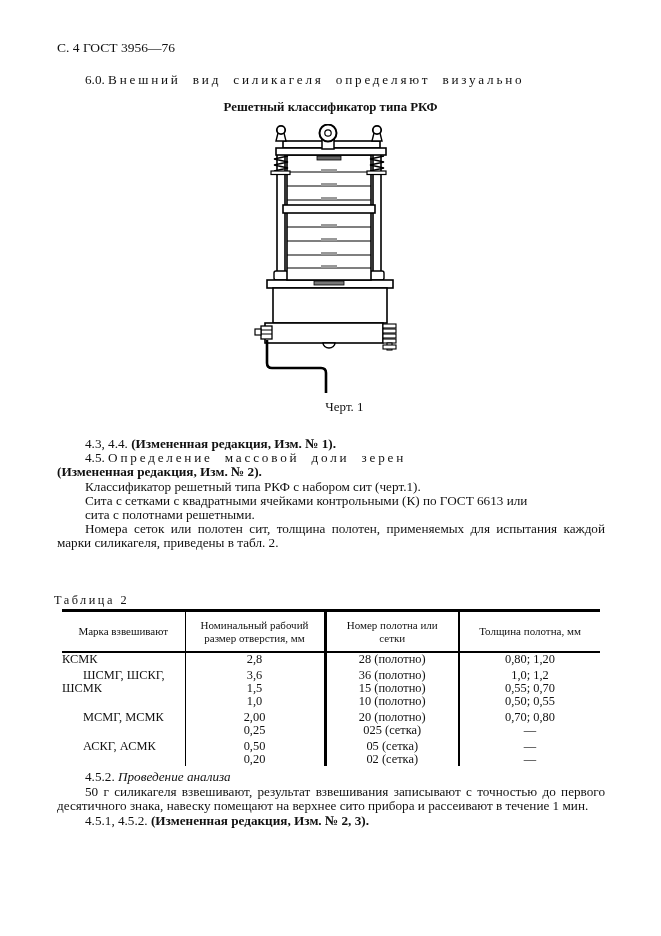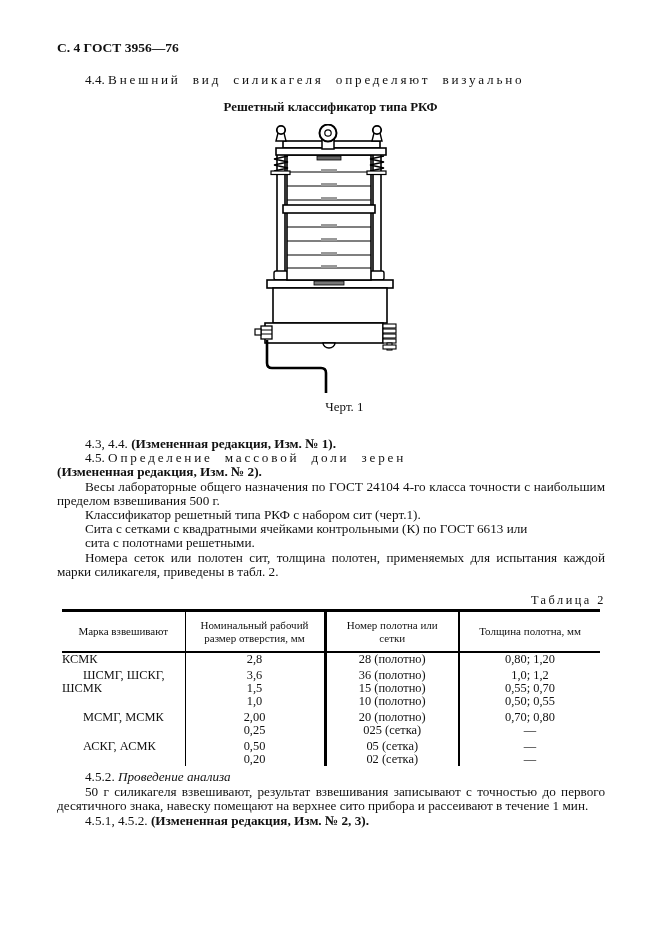--- a/index.html
+++ b/index.html
@@ -5,31 +5,31 @@
   html,body { margin:0; padding:0; background:#e8e8e8; }
   .page {
     position:relative; width:661px; height:936px; margin:0 auto;
     background:#ffffff; color:#111;
     font-family:"Liberation Serif", serif; font-size:13.2px;
     overflow:hidden;
   }
   .abs { position:absolute; }
   .b { font-weight:bold; }
   .i { font-style:italic; }
-  .doc-header { top:40px; left:57px; font-weight:bold; font-size:13.5px; }
+  .doc-header { top:40px; left:57px; font-weight:normal; font-size:13.5px; }
   .line-44 { top:72px; left:57px; width:548px; text-indent:28px; }
   .sp { letter-spacing:2.8px; word-spacing:6px; }
   .fig-title { top:100px; left:0; right:0; text-align:center; font-weight:bold; font-size:12.8px; }
   .fig-caption { top:399px; left:0; right:0; text-align:center; font-size:13px;padding-left:28px; }
   .textblock1 { top:437px; left:57px; width:548px; line-height:14.2px; }
   .textblock2 { top:770px; left:57px; width:548px; line-height:14.5px; }
   .textblock1 p, .textblock2 p { margin:0; }
   .ind { text-indent:28px; }
   .just { text-align:justify; }
-  .tbl-label { top:593px; left:68px; width:538px; text-align:right;
+  .tbl-label { top:593px; left:54px; width:538px; 
                letter-spacing:2.5px; font-size:12.3px; }
   table.t2 { position:absolute; left:62px; top:609px; width:538px;
              border-collapse:collapse; table-layout:fixed;
              border-top:3px solid #000; }
   .t2 thead tr { border-bottom:2.5px solid #000; }
   .t2 th { font-weight:normal; font-size:11px; line-height:12.5px;
            text-align:center; vertical-align:middle; height:37px; padding:1px 6px; }
   .t2 td { font-size:12.4px; line-height:13px; text-align:center;
            padding:0; vertical-align:top; }
   .c1 { border-right:1.2px solid #000; }
@@ -41,21 +41,21 @@
   tr.first td { padding-top:2px; }
   svg.fig { position:absolute; left:240px; top:124px; width:220px; height:274px; }
 </style>
 </head>
 <body>
 
 <div class="page">
 
   <div class="abs doc-header">С. 4 ГОСТ 3956—76</div>
 
-  <div class="abs line-44"><span>4.4.</span> <span class="sp">Внешний вид силикагеля определяют визуально</span></div>
+  <div class="abs line-44"><span>6.0.</span> <span class="sp">Внешний вид силикагеля определяют визуально</span></div>
 
   <div class="abs fig-title">Решетный классификатор типа РКФ</div>
 
   <svg class="fig" viewBox="240 124 220 274" xmlns="http://www.w3.org/2000/svg">
     <g fill="#ffffff" stroke="#000000">
 
       <rect x="277" y="150" width="8" height="122" stroke-width="1.6"></rect>
       <rect x="373" y="150" width="8" height="122" stroke-width="1.6"></rect>
 
       <rect x="274" y="271" width="14" height="9" rx="2" stroke-width="1.4"></rect>
@@ -115,21 +115,20 @@
       <rect x="367" y="171" width="19" height="3.5" stroke-width="1.2"></rect>
     </g>
   </svg>
 
   <div class="abs fig-caption">Черт. 1</div>
 
   <div class="abs textblock1">
     <p class="ind"><span>4.3, 4.4.</span> <span class="b">(Измененная редакция, Изм. № 1).</span></p>
     <p class="ind"><span>4.5.</span> <span class="sp">Определение массовой доли зерен</span></p>
     <p class="b">(Измененная редакция, Изм. № 2).</p>
-    <p class="ind just">Весы лабораторные общего назначения по ГОСТ 24104 4-го класса точности с наибольшим пределом взвешивания 500 г.</p>
     <p class="ind">Классификатор решетный типа РКФ с набором сит (черт.1).</p>
     <p class="ind">Сита с сетками с квадратными ячейками контрольными (К) по ГОСТ 6613 или</p>
     <p class="ind">сита с полотнами решетными.</p>
     <p class="ind just">Номера сеток или полотен сит, толщина полотен, применяемых для испытания каждой марки силикагеля, приведены в табл. 2.</p>
   </div>
 
   <div class="abs tbl-label">Таблица 2</div>
 
   <table class="t2">
     <colgroup>

